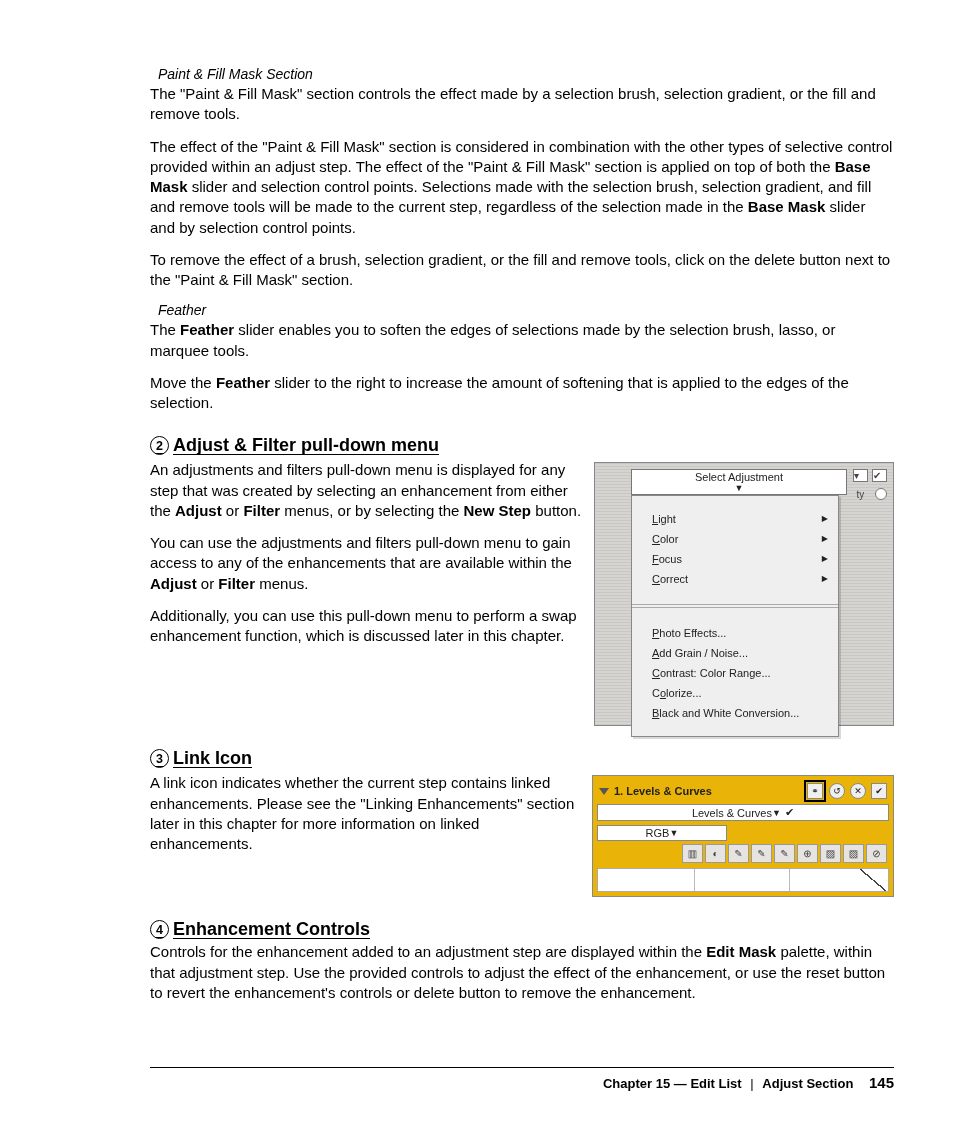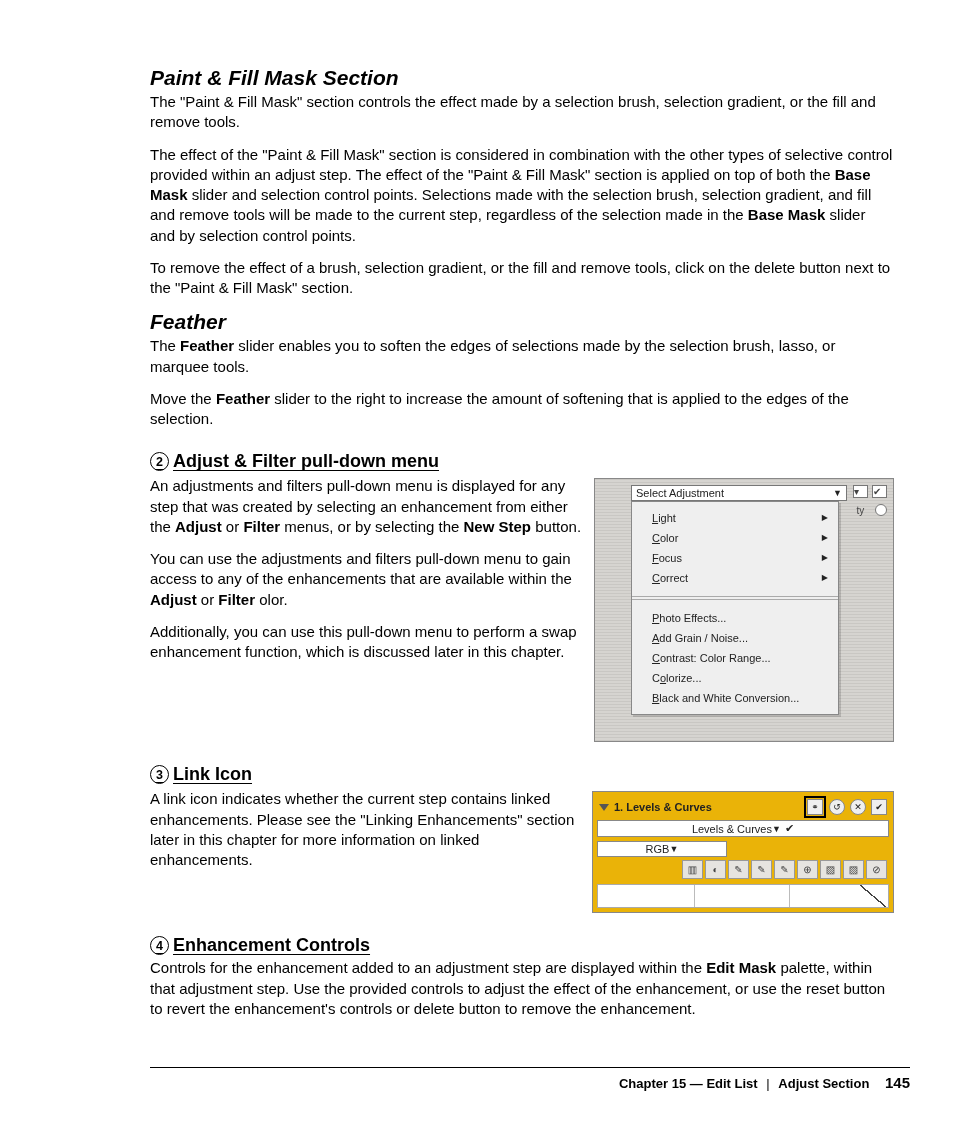--- a/index.html
+++ b/index.html
@@ -10,24 +10,24 @@
     background: #fff;
     width: 954px;
   }
   .page {
     box-sizing: border-box;
     padding: 60px 60px 40px 150px;
     min-height: 1123px;
     position: relative;
   }
   .h3 {
-    font-weight: bold;
+    font-weight: normal;
     font-style: italic;
-    font-size: 21px;
-    margin: 6px 0 2px 0;
+    font-size: 14px;
+    margin: 6px 0 2px 8px;
   }
   .body {
     font-size: 15px;
     line-height: 1.35;
     margin: 2px 0 12px 0;
   }
   .h2 {
     font-weight: bold;
     font-size: 18px;
     margin: 22px 0 2px 0;
@@ -91,31 +91,31 @@
   .menu-ill .tinybox {
     width: 13px; height: 11px;
     background:#fff; border:1px solid #777;
   }
   .dropdown-head {
     margin: 0 0 0 36px;
     width: 206px;
     background:#fff;
     border:1px solid #777;
     padding: 1px 4px;
-    display:flex; justify-content:space-between; align-items:center;
+    display:flex; justify-content:space-between; align-items:center;flex-direction:column;
   }
   .dropdown-head .arrow { font-size:9px;}
   .menu-list {
     margin: 0 0 0 36px;
     width: 206px;
     background: #efefef;
     border: 1px solid #888;
     box-shadow: 2px 2px 0 rgba(0,0,0,.15);
   }
-  .menu-list .grp { padding: 6px 0; }
+  .menu-list .grp { padding: 13px 0; }
   .menu-list .item {
     display:flex; justify-content:space-between; align-items:center;
     padding: 2px 10px 2px 20px;
     line-height: 16px;
   }
   .menu-list .item .tri { font-size: 8px; }
   .menu-list hr {
     border: none; border-top:1px solid #aaa; margin:2px 0;
   }
   .ul { text-decoration: underline; }
@@ -160,21 +160,21 @@
     content:""; position:absolute; top:0; bottom:0; width:1px; background:#bbb;
   }
   .graph::before { left:33%; } .graph::after { left:66%; }
   .graph .diag {
     position:absolute; right:2px; bottom:0; width:26px; height:22px;
     background:linear-gradient(to top right, transparent 48%, #444 48% 52%, transparent 52%);
   }
   
   .footer {
     position: absolute;
-    left: 150px; right: 44px; bottom: 32px;
+    left: 150px; right: 60px; bottom: 32px;
     border-top: 1px solid #000;
     display:flex; justify-content:flex-end;
     font-size: 13px;
     padding-top: 6px;
   }
   .footer .pg { font-weight: bold; margin-left: 12px; font-size: 15px;}
   .footer .sep { margin: 0 5px; font-weight: normal; }
 </style>
 </head>
 <body>
@@ -200,21 +200,21 @@
     <span class="circ">2</span>
     <span>Adjust &amp; Filter pull-down menu</span>
   </div>
 
   <div class="two-col">
     <div class="left">
       <div class="body">
         <span>An adjustments and filters pull-down menu is displayed for any step that was created by selecting an enhancement from either the </span><b>Adjust</b><span> or </span><b>Filter</b><span> menus, or by selecting the </span><b>New Step</b><span> button.</span>
       </div>
       <div class="body">
-        <span>You can use the adjustments and filters pull-down menu to gain access to any of the enhancements that are available within the </span><b>Adjust</b><span> or </span><b>Filter</b><span> olor.</span>
+        <span>You can use the adjustments and filters pull-down menu to gain access to any of the enhancements that are available within the </span><b>Adjust</b><span> or </span><b>Filter</b><span> menus.</span>
       </div>
       <div class="body">Additionally, you can use this pull-down menu to perform a swap enhancement function, which is discussed later in this chapter.</div>
     </div>
 
     <div class="right">
       <div class="menu-ill">
         <div class="hatch">
           <div class="topbar">
             <div class="row">
                 <span class="tinybox">▾</span>

